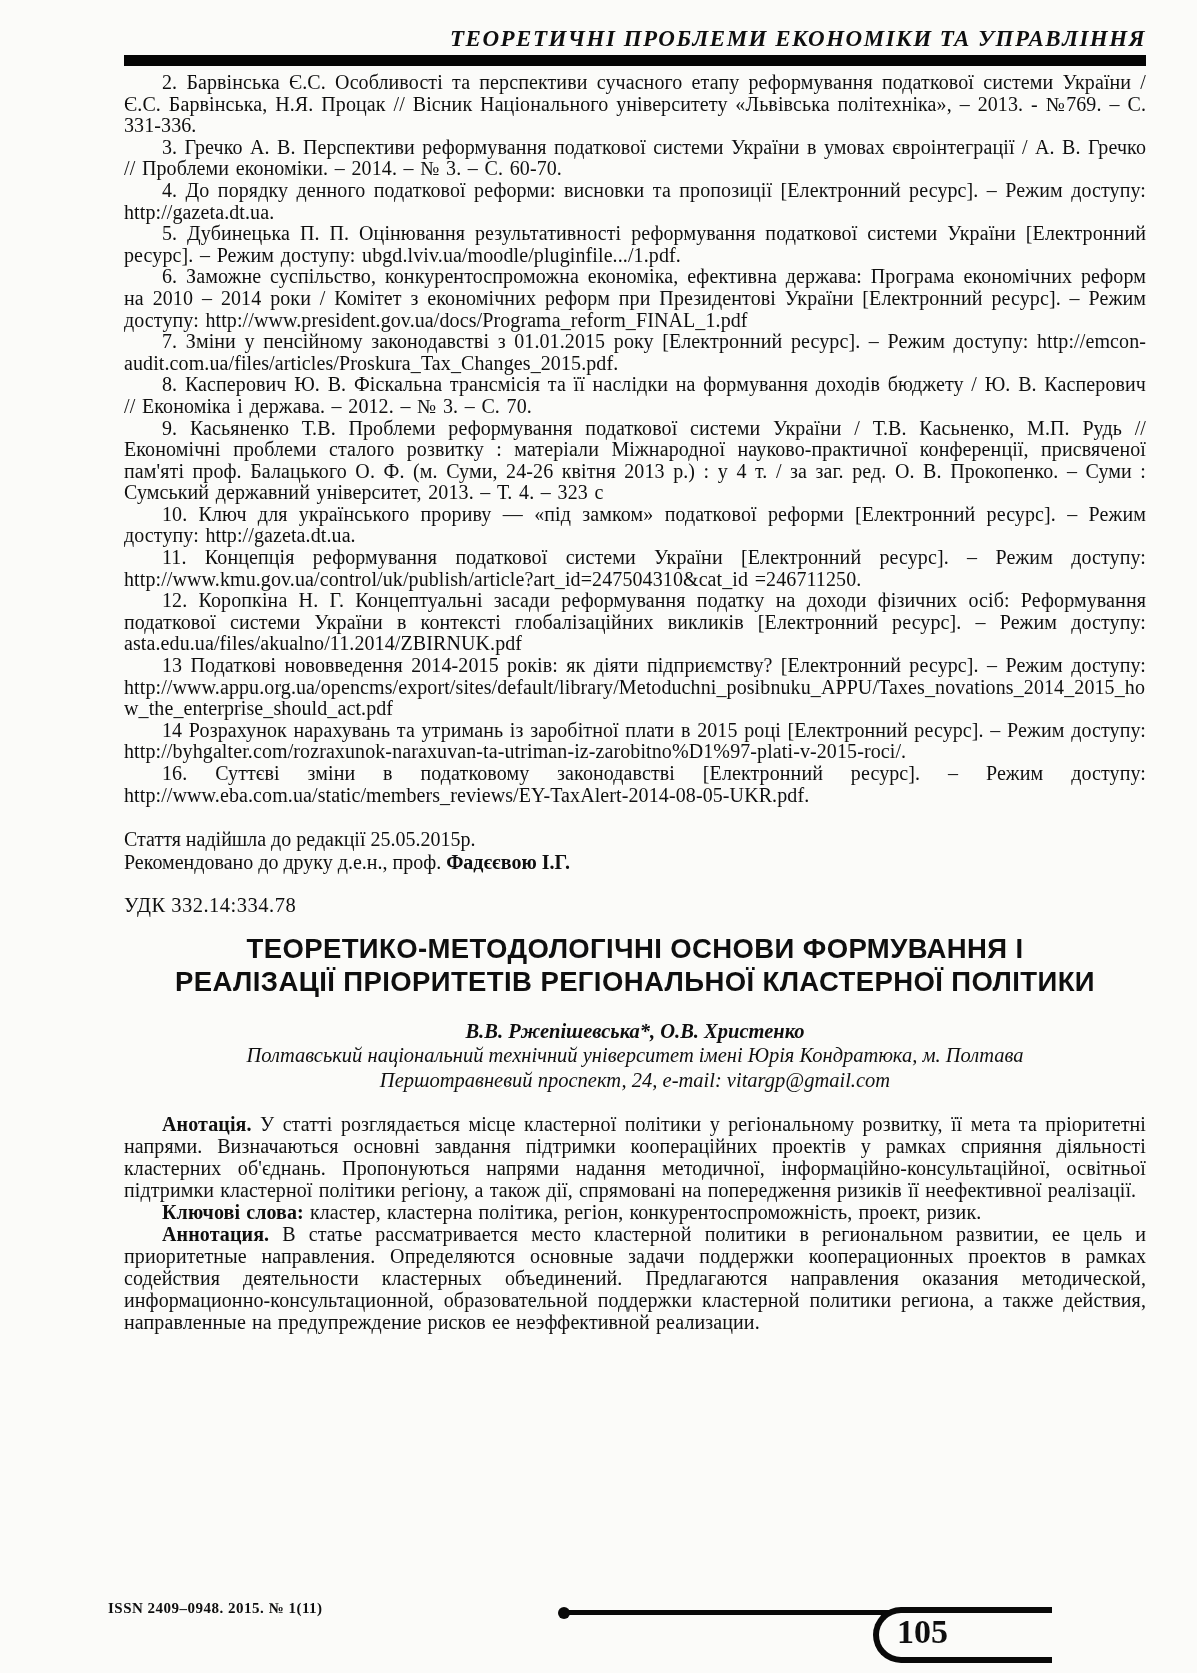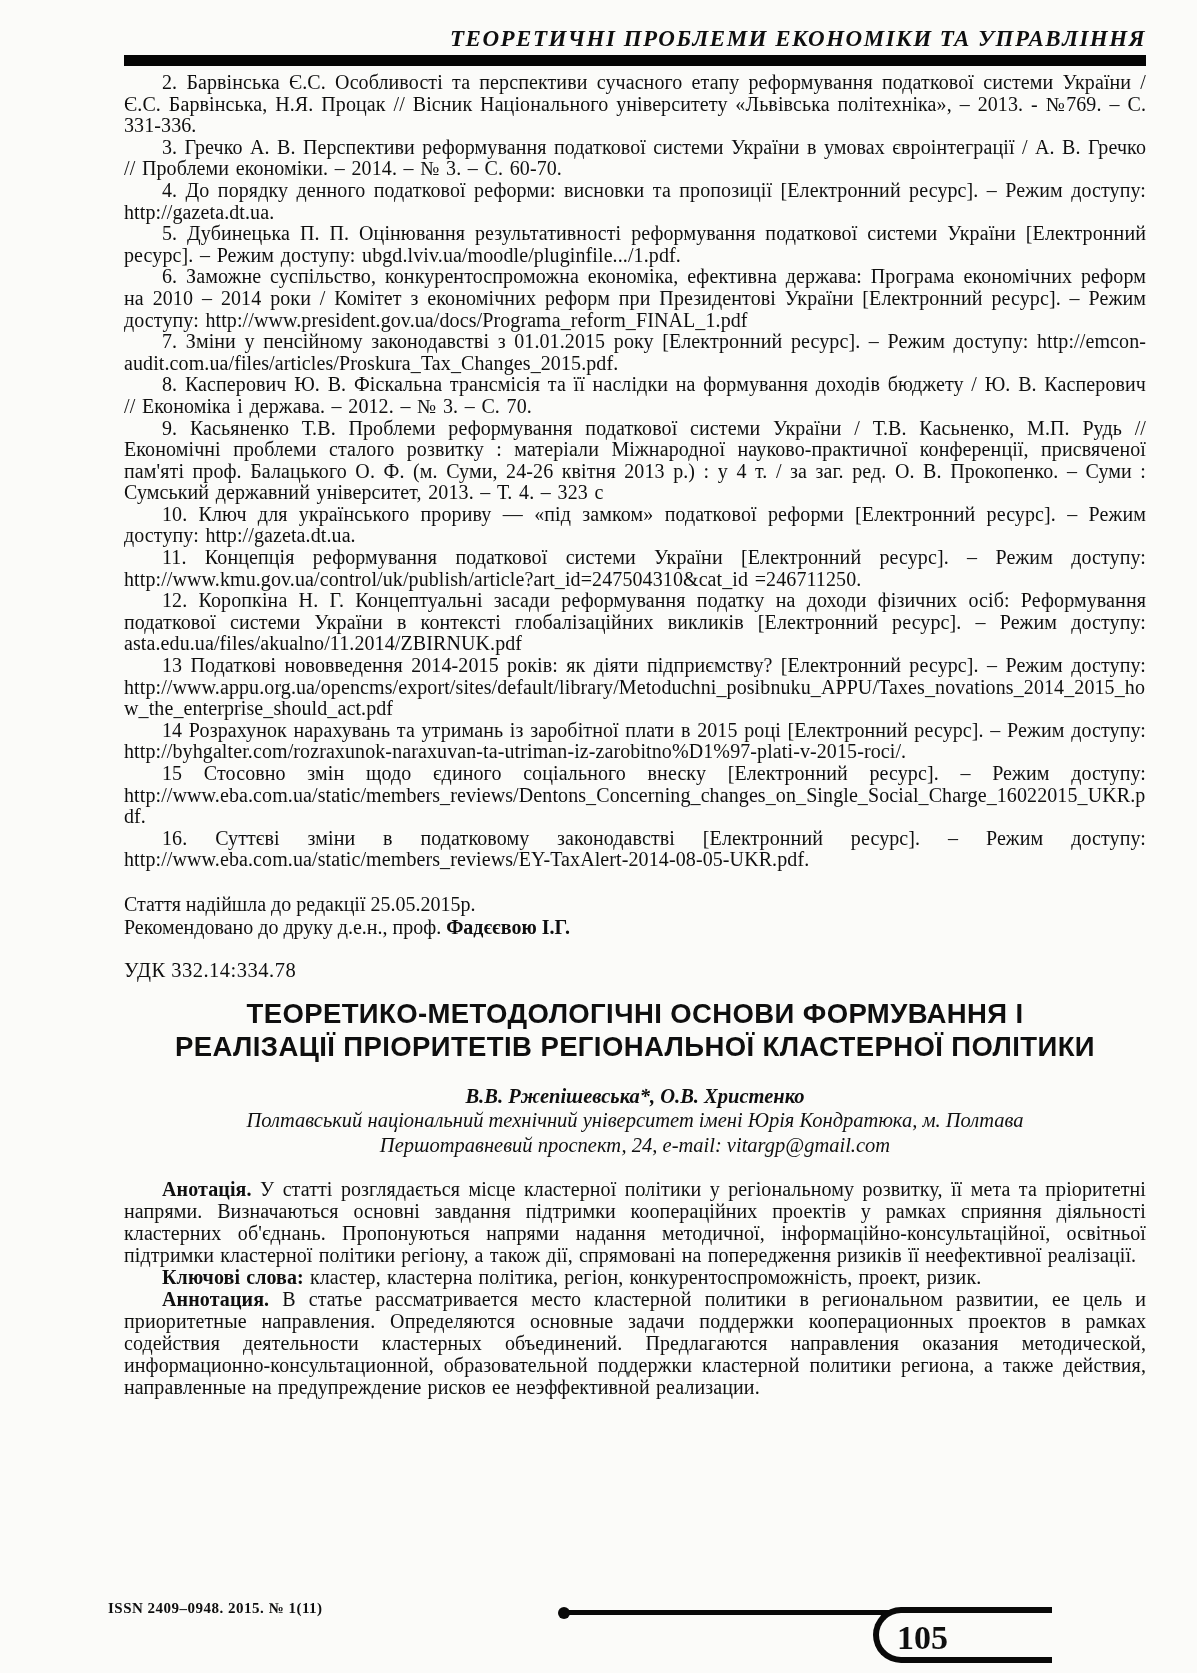--- a/index.html
+++ b/index.html
@@ -98,21 +98,21 @@
     position:absolute;left:-4px;top:-3.5px;
     width:12px;height:12px;border-radius:50%;
     background:#090909;
   }
   .page-badge{
     position:absolute;right:-4px;top:-3px;
     width:155px;height:44px;
     border:6px solid #090909;border-right:none;
     border-radius:28px 0 0 28px;
     background:#fbfbf9;
-    display:flex;align-items:flex-end;
+    display:flex;align-items:flex-start;
     padding-left:18px;
     font-weight:bold;font-size:34px;
     font-family:"Liberation Serif", serif;
   }
 </style>
 </head>
 <body>
 
 <div class="page">
   <div class="content">
@@ -128,21 +128,20 @@
       <p>5. Дубинецька П. П. Оцінювання результативності реформування податкової системи України [Електронний ресурс]. – Режим доступу: ubgd.lviv.ua/moodle/pluginfile.../1.pdf.</p>
       <p>6. Заможне суспільство, конкурентоспроможна економіка, ефективна держава: Програма економічних реформ на 2010 – 2014 роки / Комітет з економічних реформ при Президентові України [Електронний ресурс]. – Режим доступу: http://www.president.gov.ua/docs/Programa_reform_FINAL_1.pdf</p>
       <p>7. Зміни у пенсійному законодавстві з 01.01.2015 року [Електронний ресурс]. – Режим доступу: http://emcon-audit.com.ua/files/articles/Proskura_Tax_Changes_2015.pdf.</p>
       <p>8. Касперович Ю. В. Фіскальна трансмісія та її наслідки на формування доходів бюджету / Ю. В. Касперович // Економіка і держава. – 2012. – № 3. – С. 70.</p>
       <p>9. Касьяненко Т.В. Проблеми реформування податкової системи України / Т.В. Касьненко, М.П. Рудь // Економічні проблеми сталого розвитку : матеріали Міжнародної науково-практичної конференції, присвяченої пам'яті проф. Балацького О. Ф. (м. Суми, 24-26 квітня 2013 р.) : у 4 т. / за заг. ред. О. В. Прокопенко. – Суми : Сумський державний університет, 2013. – Т. 4. – 323 с</p>
       <p>10. Ключ для українського прориву — «під замком» податкової реформи [Електронний ресурс]. – Режим доступу: http://gazeta.dt.ua.</p>
       <p>11. Концепція реформування податкової системи України [Електронний ресурс]. – Режим доступу: http://www.kmu.gov.ua/control/uk/publish/article?art_id=247504310&amp;cat_id =246711250.</p>
       <p>12. Коропкіна Н. Г. Концептуальні засади реформування податку на доходи фізичних осіб: Реформування податкової системи України в контексті глобалізаційних викликів [Електронний ресурс]. – Режим доступу: asta.edu.ua/files/akualno/11.2014/ZBIRNUK.pdf</p>
       <p>13 Податкові нововведення 2014-2015 років: як діяти підприємству? [Електронний ресурс]. – Режим доступу: http://www.appu.org.ua/opencms/export/sites/default/library/Metoduchni_posibnuku_APPU/Taxes_novations_2014_2015_how_the_enterprise_should_act.pdf</p>
       <p>14 Розрахунок нарахувань та утримань із заробітної плати в 2015 році [Електронний ресурс]. – Режим доступу: http://byhgalter.com/rozraxunok-naraxuvan-ta-utriman-iz-zarobitno%D1%97-plati-v-2015-roci/.</p>
-      <p>15 Стосовно змін щодо єдиного соціального внеску [Електронний ресурс]. – Режим доступу: http://www.eba.com.ua/static/members_reviews/Dentons_Concerning_changes_on_Single_Social_Charge_16022015_UKR.pdf.</p>
       <p>16. Суттєві зміни в податковому законодавстві [Електронний ресурс]. – Режим доступу: http://www.eba.com.ua/static/members_reviews/EY-TaxAlert-2014-08-05-UKR.pdf.</p>
     </div>
 
     <p class="meta-right first">Стаття надійшла до редакції 25.05.2015р.</p>
 
     <p class="meta-right"><span>Рекомендовано до друку д.е.н., проф. </span><b>Фадєєвою І.Г.</b></p>
 
     <p class="udc">УДК 332.14:334.78</p>
 
     <div class="title">

